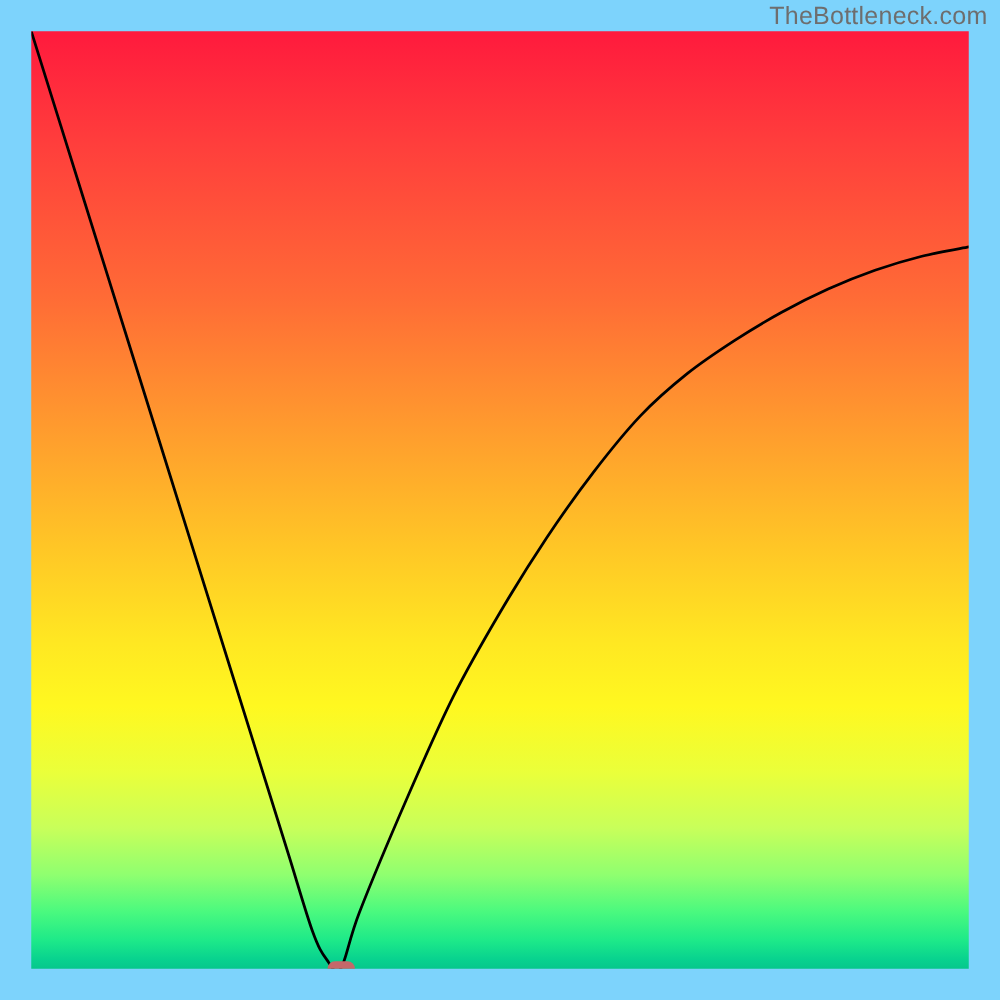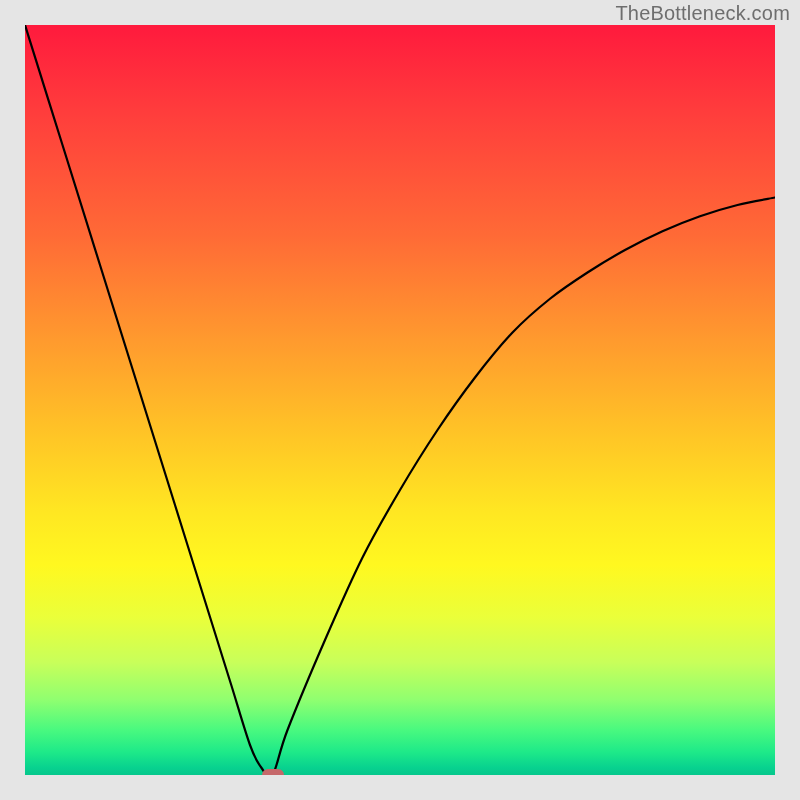--- a/index.html
+++ b/index.html
@@ -8,21 +8,21 @@
     width: 800px;
     height: 800px;
     overflow: hidden;
     background: #000;
     font-family: Arial, Helvetica, sans-serif;
   }
   .frame {
     position: relative;
     width: 800px;
     height: 800px;
-    background: #e5e5e5;
+    background: #7dd3fc;
   }
   .plot {
     position: absolute;
     left: 25px;
     top: 25px;
     width: 750px;
     height: 750px;
     
     background: linear-gradient(to bottom,
       #ff1a3d 0%,

